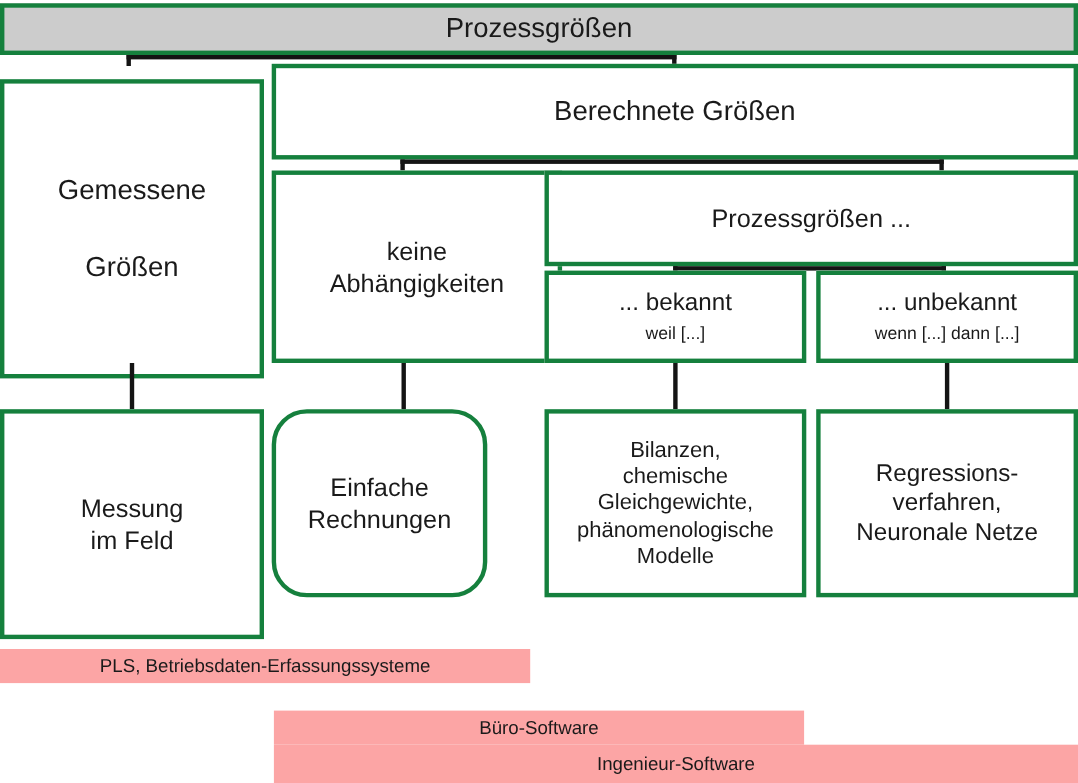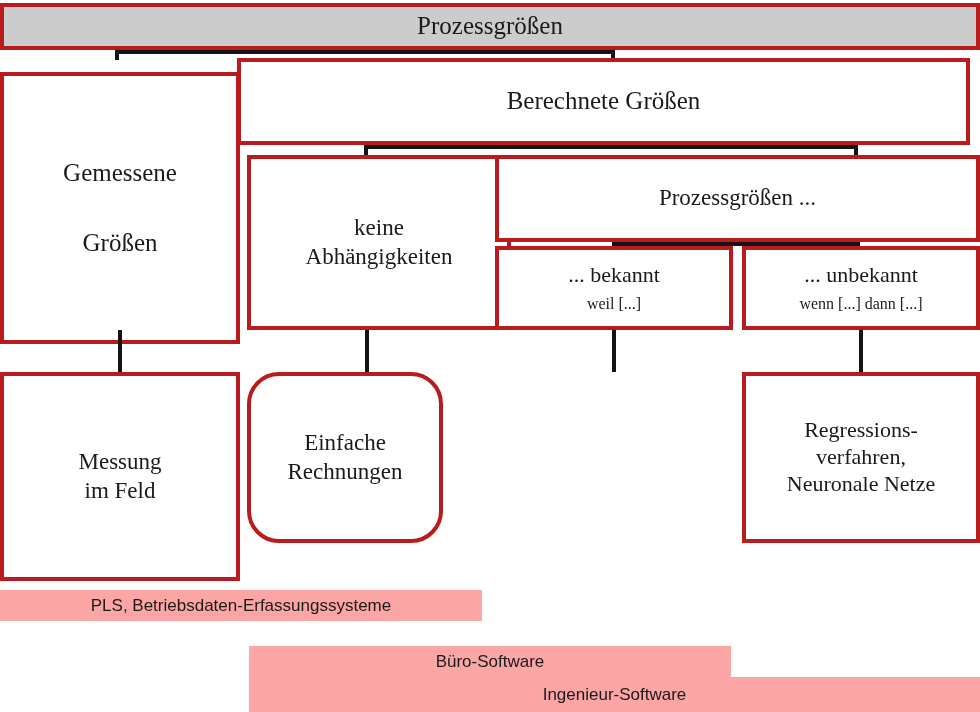--- a/index.html
+++ b/index.html
@@ -18,28 +18,27 @@
     position: relative;
     width: 980px;
     height: 712px;
   }
 
   
   .box {
     position: absolute;
     box-sizing: border-box;
     background: #ffffff;
-    border: 4px solid #b91c1c;
+    border: 4px solid #15803d;
     display: flex;
     flex-direction: column;
     align-items: center;
     justify-content: center;
     text-align: center;
     line-height: 1.22;
-    font-family: Liberation Serif, serif;
   }
   .box.shaded {
     background: #cccccc;
   }
   .box .title {
     display: block;
   }
   .box .sub {
     display: block;
     margin-top: 5px;
@@ -81,21 +80,21 @@
 
   <div class="conn" style="left:115px; top:50px; width:4px; height:10px;"></div>
   <div class="conn" style="left:115px; top:50px; width:500px; height:4px;"></div>
   <div class="conn" style="left:611px; top:50px; width:4px; height:10px;"></div>
 
   <div class="box fs-lvl2" style="left:0px; top:72px; width:240px; height:272px;gap:40px;">
     <span class="title">Gemessene</span>
     <span class="title">Größen</span>
   </div>
 
-  <div class="box fs-lvl2" style="left:237px; top:58px; width:733px; height:87px;">
+  <div class="box fs-lvl2" style="left:247px; top:58px; width:733px; height:87px;">
     <span class="title">Berechnete Größen</span>
   </div>
 
   <div class="conn" style="left:364px; top:145px; width:4px; height:10px;"></div>
   <div class="conn" style="left:364px; top:145px; width:494px; height:4px;"></div>
   <div class="conn" style="left:854px; top:145px; width:4px; height:10px;"></div>
 
   <div class="box fs-lvl3" style="left:247px; top:155px; width:264px; height:175px;">
     <span class="title">keine</span>
     <span class="title">Abhängigkeiten</span>
@@ -127,20 +126,27 @@
   <div class="box fs-lvl3" style="left:0px; top:372px; width:240px; height:209px;">
     <span class="title">Messung</span>
     <span class="title">im Feld</span>
   </div>
 
   <div class="box fs-lvl3" style="left:247px; top:372px; width:196px; height:171px;border-radius:32px;">
     <span class="title">Einfache</span>
     <span class="title">Rechnungen</span>
   </div>
 
+  <div class="box" style="left:495px; top:372px; width:238px; height:171px; font-size:20px;">
+    <span class="title">Bilanzen,</span>
+    <span class="title">chemische</span>
+    <span class="title">Gleichgewichte,</span>
+    <span class="title">phänomenologische</span>
+    <span class="title">Modelle</span>
+  </div>
 
   <div class="box fs-lvl4" style="left:742px; top:372px; width:238px; height:171px;">
     <span class="title">Regressions-</span>
     <span class="title">verfahren,</span>
     <span class="title">Neuronale Netze</span>
   </div>
 
   <div class="bar fs-bar" style="left:0px; top:590px; width:482px; height:31px;">
     <span>PLS, Betriebsdaten-Erfassungssysteme</span>
   </div>

